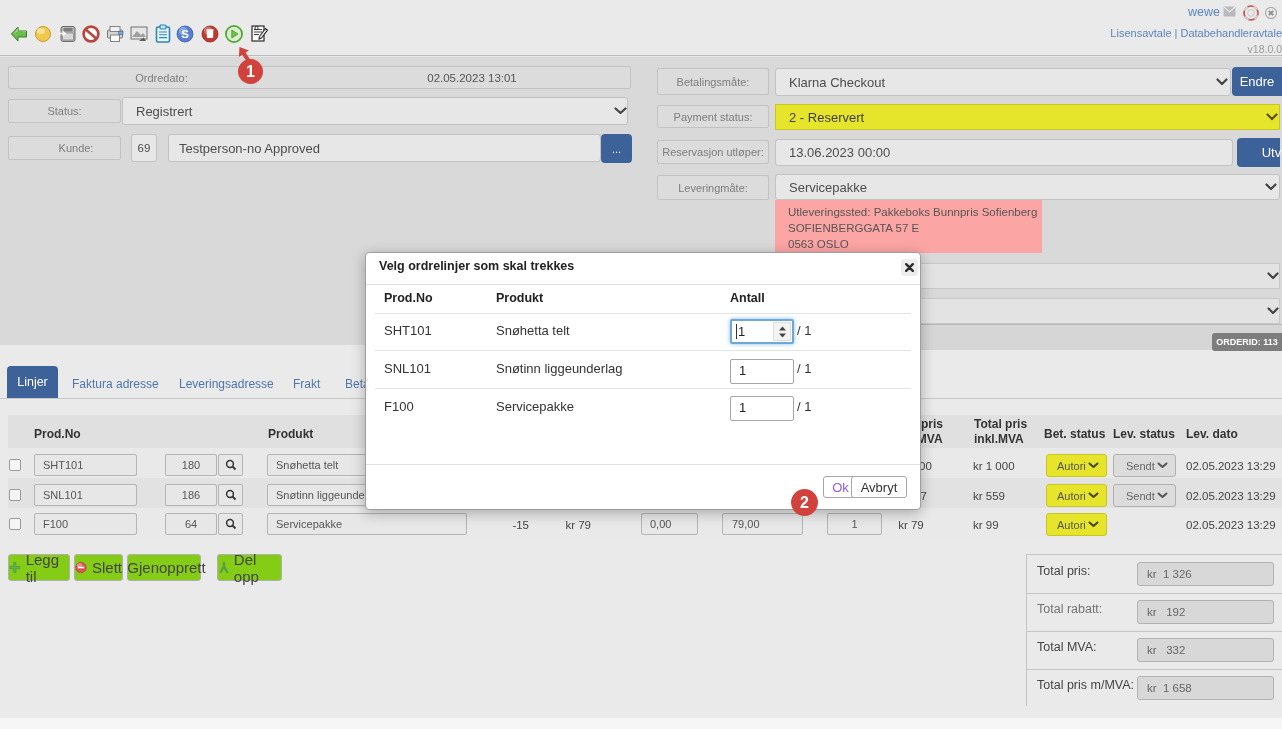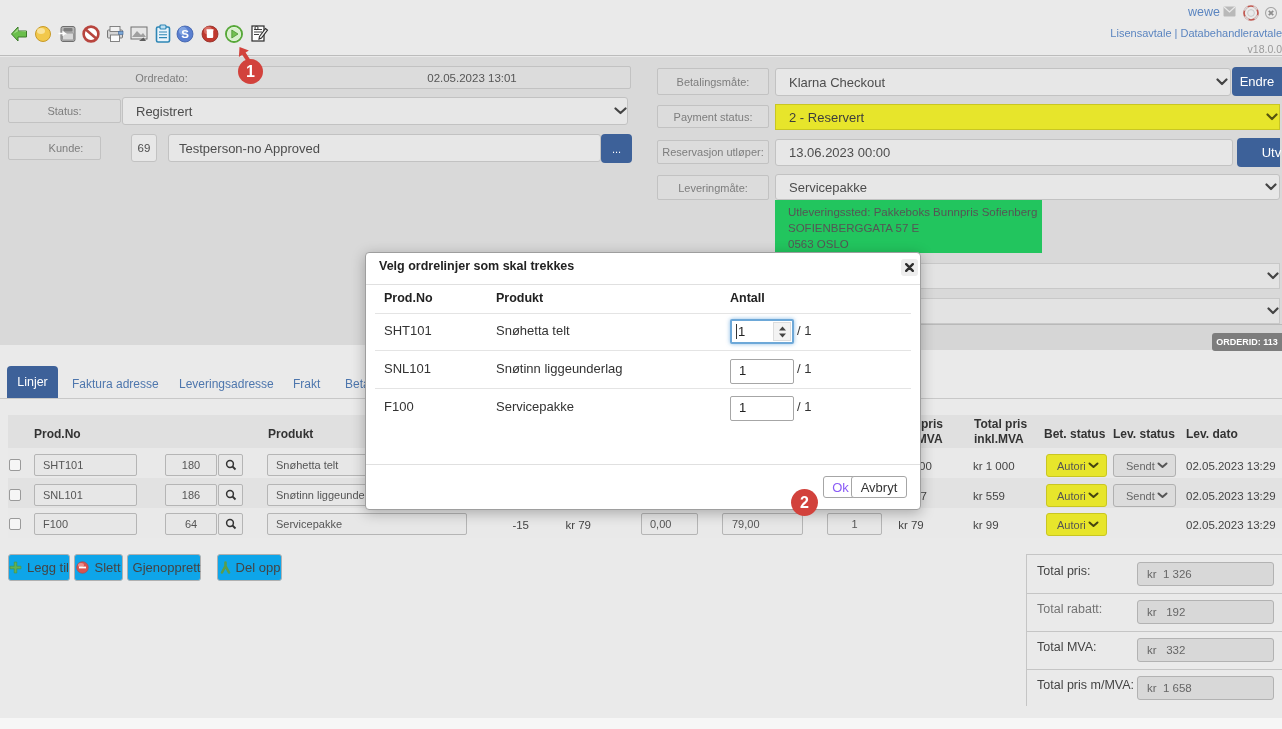--- a/index.html
+++ b/index.html
@@ -13,21 +13,21 @@
   .lblbox { background:#dcdcdc; border:1px solid #c2c2c2; border-radius:2px; color:#7d7d7d; font-size:11px; display:flex; align-items:center; justify-content:center; }
   .selbox { background:#e7e7e7; border:1px solid #c2c2c2; border-radius:3px; color:#4d4d4d; font-size:13px; display:flex; align-items:center; }
   .chev { position:absolute; top:50%; margin-top:-4px; }
   .bluebtn { background:#3d6199; color:#fff; font-size:13px; display:flex; align-items:center; justify-content:center; border-radius:4px; }
   .tabtxt { color:#4d76ad; font-size:12px; }
   .tinp { background:#e7e7e7; border:1px solid #b5b5b5; border-radius:2px; font-size:11px; color:#555; display:flex; align-items:center; }
   .cell { font-size:11.5px; color:#444; position:absolute; white-space:nowrap; }
   .hcell { font-size:12px; font-weight:bold; color:#333; position:absolute; white-space:nowrap; }
   .ysel { background:#e7e52b; border:1px solid #c9c622; border-radius:3px; color:#555; font-size:11px; display:flex; align-items:center; }
   .gsel { background:#dcdcdc; border:1px solid #b0b0b0; border-radius:3px; color:#666; font-size:11px; display:flex; align-items:center; }
-  .wbtn { background:#0ea5e9; border:1px solid #b0b0b0; border-radius:3px; color:#444; font-size:13px; display:flex; align-items:center; justify-content:center; }
+  .wbtn { background:#84cc16; border:1px solid #b0b0b0; border-radius:3px; color:#444; font-size:15px; display:flex; align-items:center; justify-content:center; }
   .redc { background:#d2423c; border-radius:50%; color:#fff; font-weight:bold; display:flex; align-items:center; justify-content:center; }
 </style>
 </head>
 <body>
 <div class="abs hdr"></div>
 <div class="abs mid"></div>
 <div class="abs low"></div>
 <div class="abs bot"></div>
 
 <div class="abs" style="left:1188px;top:5px;color:#5b85c0;font-size:12.5px;">wewe</div>
@@ -107,21 +107,21 @@
 <div class="abs" style="left:8px;top:66px;width:623px;height:23px;background:#dcdcdc;border:1px solid #c2c2c2;border-radius:2px;">
   <div class="abs" style="left:0;top:0;width:305px;height:21px;color:#7d7d7d;font-size:11px;display:flex;align-items:center;justify-content:center;">Ordredato:</div>
   <div class="abs" style="left:305px;top:0;width:316px;height:21px;color:#555;font-size:11.5px;display:flex;align-items:center;justify-content:center;">02.05.2023 13:01</div>
 </div>
 <div class="abs lblbox" style="left:8px;top:99px;width:113px;height:24px;">Status:</div>
 <div class="abs selbox" style="left:122px;top:97px;width:506px;height:28px;padding-left:13px;">Registrert
   <svg class="chev" style="right:0px;" width="13" height="8" viewBox="0 0 13 8">
       <path d="M1.5 1.5 L6.5 6 L11.5 1.5" stroke="#444" stroke-width="2.2" fill="none" stroke-linecap="round" stroke-linejoin="round"></path>
     </svg>
 </div>
-<div class="abs lblbox" style="left:8px;top:136px;width:93px;height:24px;padding-left:23px;">Kunde:</div>
+<div class="abs lblbox" style="left:8px;top:136px;width:113px;height:24px;padding-left:23px;">Kunde:</div>
 <div class="abs selbox" style="left:131px;top:134px;width:26px;height:28px;justify-content:center;font-size:11.5px;padding-left:0;">69</div>
 <div class="abs selbox" style="left:168px;top:134px;width:433px;height:28px;padding-left:10px;">Testperson-no Approved</div>
 <div class="abs bluebtn" style="left:601px;top:134px;width:31px;height:29px;font-size:11px;">...</div>
 
 <div class="abs lblbox" style="left:657px;top:68px;width:112px;height:27px;">Betalingsmåte:</div>
 <div class="abs selbox" style="left:775px;top:68px;width:456px;height:28px;padding-left:13px;">Klarna Checkout
   <svg class="chev" style="right:2px;" width="12" height="8" viewBox="0 0 12 8">
       <path d="M1.5 1.5 L6 6 L10.5 1.5" stroke="#444" stroke-width="2.2" fill="none" stroke-linecap="round" stroke-linejoin="round"></path>
     </svg>
 </div>
@@ -138,21 +138,21 @@
 <div class="abs selbox" style="left:775px;top:139px;width:458px;height:27px;padding-left:13px;">13.06.2023 00:00</div>
 <div class="abs bluebtn" style="left:1237px;top:138px;width:43px;height:29px;border-radius:4px 0 0 4px;padding-left:36px;">Utvid</div>
 
 <div class="abs lblbox" style="left:657px;top:175px;width:112px;height:25px;">Leveringmåte:</div>
 <div class="abs selbox" style="left:775px;top:174px;width:505px;height:26px;padding-left:13px;">Servicepakke
   <svg class="chev" style="right:2px;" width="12" height="8" viewBox="0 0 12 8">
       <path d="M1.5 1.5 L6 6 L10.5 1.5" stroke="#444" stroke-width="2.2" fill="none" stroke-linecap="round" stroke-linejoin="round"></path>
     </svg>
 </div>
 
-<div class="abs" style="left:775px;top:200px;width:267px;height:53px;background:#22c55e;color:#555;font-size:11.5px;line-height:16px;padding:4px 0 0 13px;white-space:nowrap;">Utleveringssted: Pakkeboks Bunnpris Sofienberg<br>SOFIENBERGGATA 57 E<br>0563 OSLO</div>
+<div class="abs" style="left:775px;top:200px;width:267px;height:53px;background:#fca5a5;color:#555;font-size:11.5px;line-height:16px;padding:4px 0 0 13px;white-space:nowrap;">Utleveringssted: Pakkeboks Bunnpris Sofienberg<br>SOFIENBERGGATA 57 E<br>0563 OSLO</div>
 
 <div class="abs" style="left:656px;top:263px;width:624px;height:26px;background:#e3e3e3;border:1px solid #c8c8c8;">
   <svg class="chev" style="right:0px;" width="12" height="8" viewBox="0 0 12 8">
       <path d="M1.5 1.5 L6 6 L10.5 1.5" stroke="#444" stroke-width="2.2" fill="none" stroke-linecap="round" stroke-linejoin="round"></path>
     </svg>
 </div>
 <div class="abs" style="left:656px;top:298px;width:624px;height:26px;background:#e3e3e3;border:1px solid #c8c8c8;">
   <svg class="chev" style="right:0px;" width="12" height="8" viewBox="0 0 12 8">
       <path d="M1.5 1.5 L6 6 L10.5 1.5" stroke="#444" stroke-width="2.2" fill="none" stroke-linecap="round" stroke-linejoin="round"></path>
     </svg>

